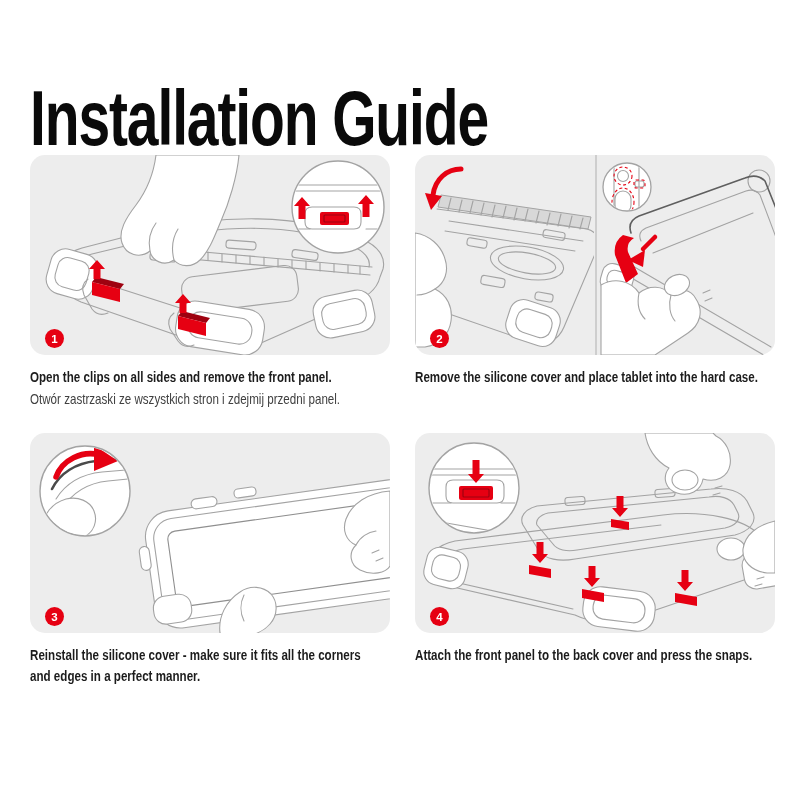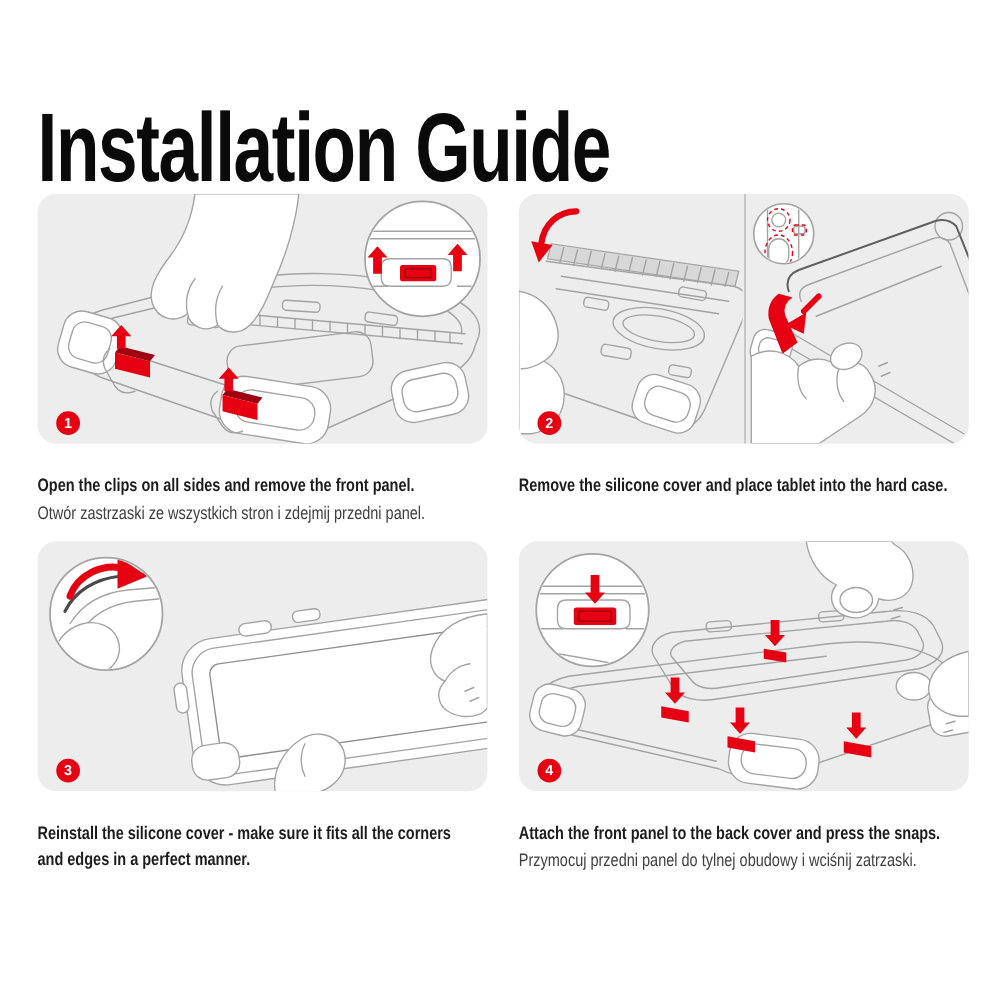--- a/index.html
+++ b/index.html
@@ -29,21 +29,21 @@
   .panel{
     position:relative;width:360px;height:200px;
     background:var(--panel-bg);border-radius:15px;overflow:hidden;
   }
   .panel svg{position:absolute;left:0;top:0;width:360px;height:200px;}
   .badge{
     position:absolute;left:15px;bottom:7px;width:19px;height:19px;border-radius:50%;
     background:var(--accent-red);color:#fff;font-size:11.5px;font-weight:bold;
     display:flex;align-items:center;justify-content:center;
   }
-  .caption{margin-top:24px;width:380px;}
+  .caption{margin-top:12px;width:380px;}
   .cap-line{white-space:nowrap;transform:scaleX(0.8);transform-origin:0 50%;
     font-size:14.5px;line-height:21px;}
   .cap-line.en{font-weight:bold;color:var(--text-primary);}
   .cap-line.pl{color:var(--text-secondary);}
   .pl-block{margin-top:1px;text-align:right;}
 
   
   .ln{fill:none;stroke:var(--line-gray);stroke-width:1.1;stroke-linecap:round;stroke-linejoin:round;}
   .lnw{fill:#fff;stroke:var(--line-gray);stroke-width:1.1;stroke-linecap:round;stroke-linejoin:round;}
   .lnd{fill:none;stroke:var(--line-dark);stroke-width:1.6;stroke-linecap:round;stroke-linejoin:round;}
@@ -287,19 +287,16 @@
             <rect x="48" y="56" width="26" height="8" rx="1" fill="none" stroke="var(--accent-red-dark)" stroke-width="1.2"></rect>
             <polygon class="red" points="61,50 53,41 57.5,41 57.5,27 64.5,27 64.5,41 69,41"></polygon>
             <path class="ln" d="M20,88 L100,102"></path>
           </g>
         </g>
       </svg>
       <div class="badge">4</div>
     </div>
     <div class="caption">
       <div class="cap-line en">Attach the front panel to the back cover and press the snaps.</div>
-      <div class="pl-block">
-        <div class="cap-line pl">Przymocuj przedni panel do tylnej obudowy i wciśnij zatrzaski.</div>
-      </div>
     </div>
   </section>
 
 </div>
 
 </body></html>

